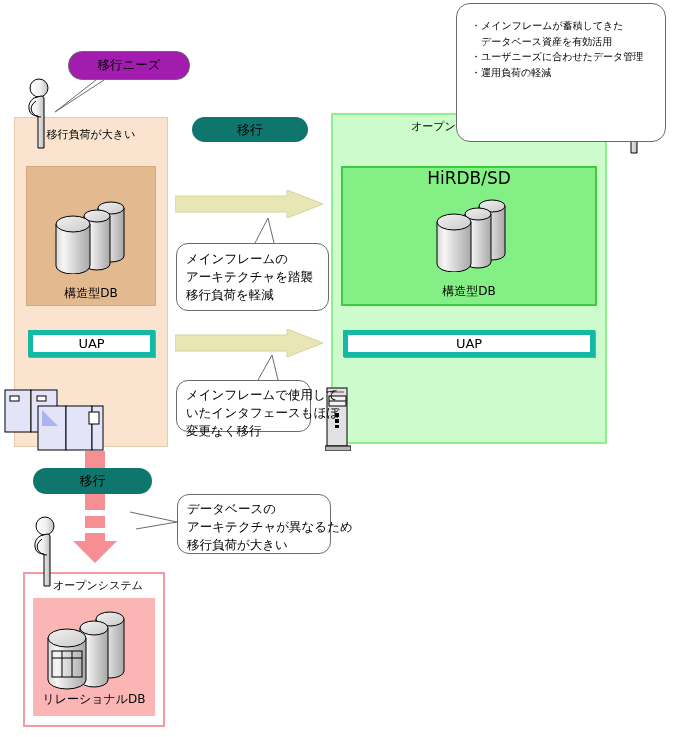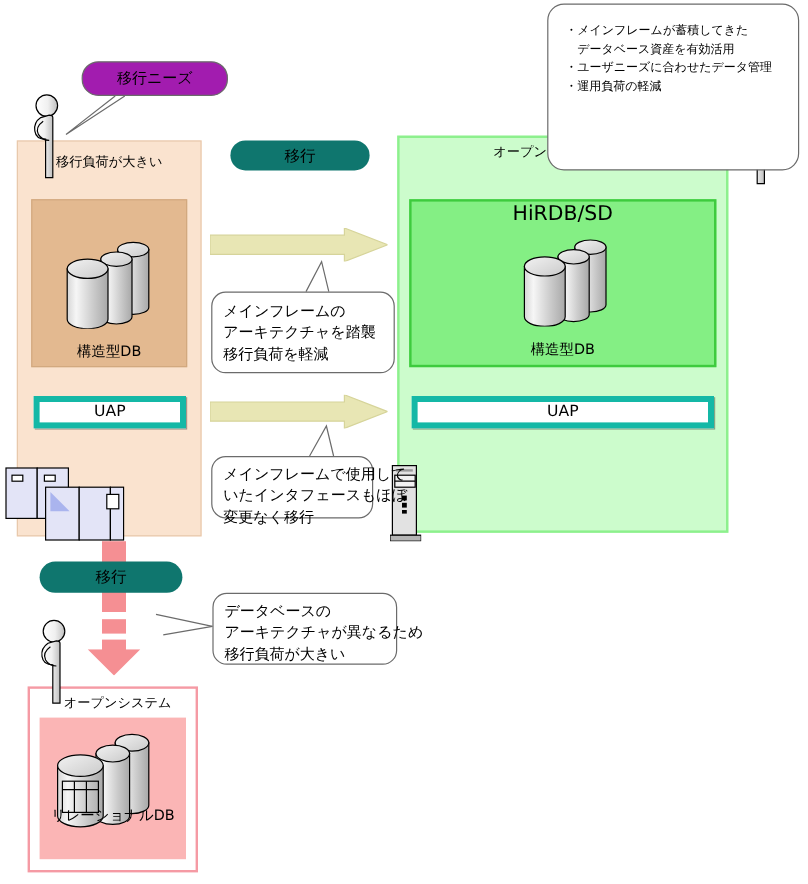--- a/index.html
+++ b/index.html
@@ -22,21 +22,21 @@
   .sys-label{font-size:11px;color:#000;letter-spacing:0px;}
   .mf-label{left:14px;top:126px;width:154px;height:16px;}
   .open-label{left:331px;top:118px;width:250px;height:16px;}
   .pink-label{left:23px;top:577px;width:150px;height:16px;}
 
   .inner-title{font-size:17px;color:#000;}
   .hirdb-title{left:341px;top:168px;width:256px;height:20px;}
   .inner-caption{font-size:12px;color:#000;}
   .mf-caption{left:26px;top:284px;width:130px;height:18px;}
   .open-caption{left:341px;top:281px;width:256px;height:20px;}
-  .pink-caption{left:33px;top:670px;width:122px;height:18px;}
+  .pink-caption{left:33px;top:690px;width:122px;height:18px;}
 
   
   .uap{box-sizing:border-box;background:#ffffff;border:5px solid #14b8a6;
        box-shadow:1px 1px 0 rgba(0,0,0,.35);font-size:13px;color:#000;}
   .uap-left{left:28px;top:330px;width:127px;height:27px;}
   .uap-right{left:343px;top:330px;width:252px;height:27px;}
 
   
   .pill{background:#0f766e;border-radius:13px;color:#000;font-size:13px;font-weight:normal;}
   .pill-top{left:192px;top:117px;width:116px;height:25px;}

